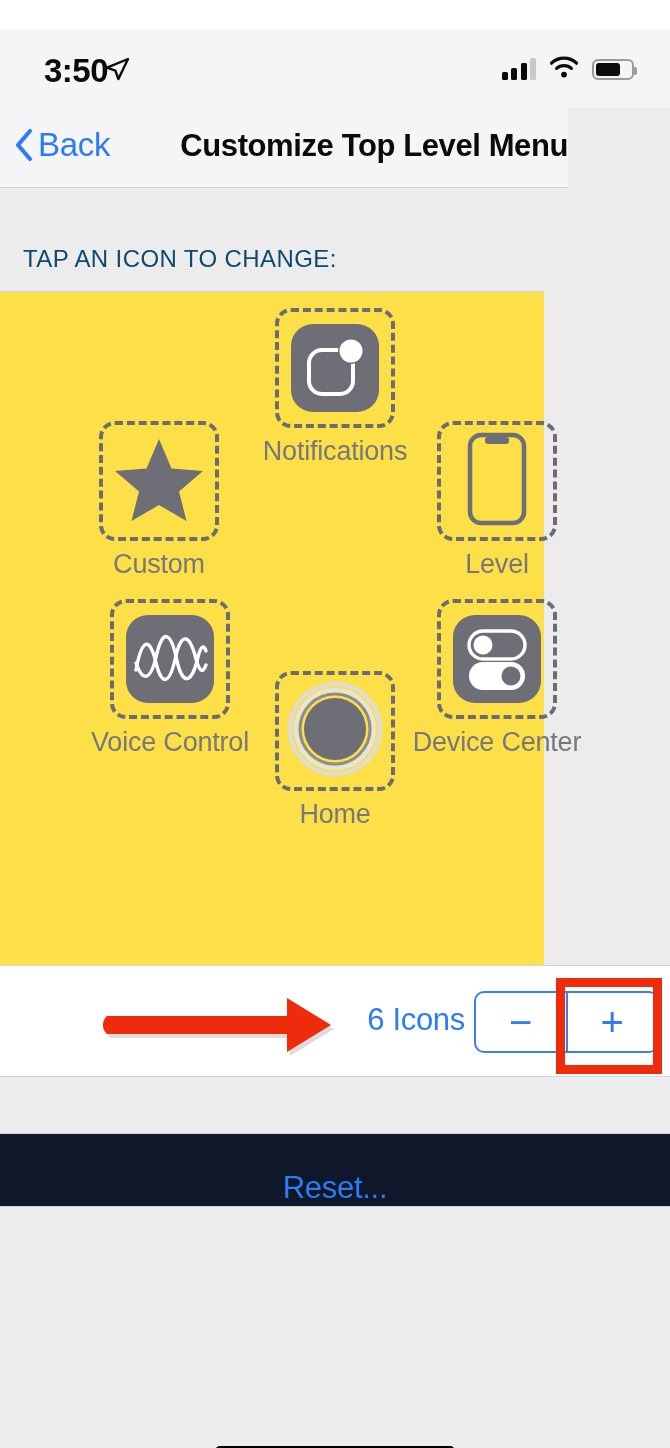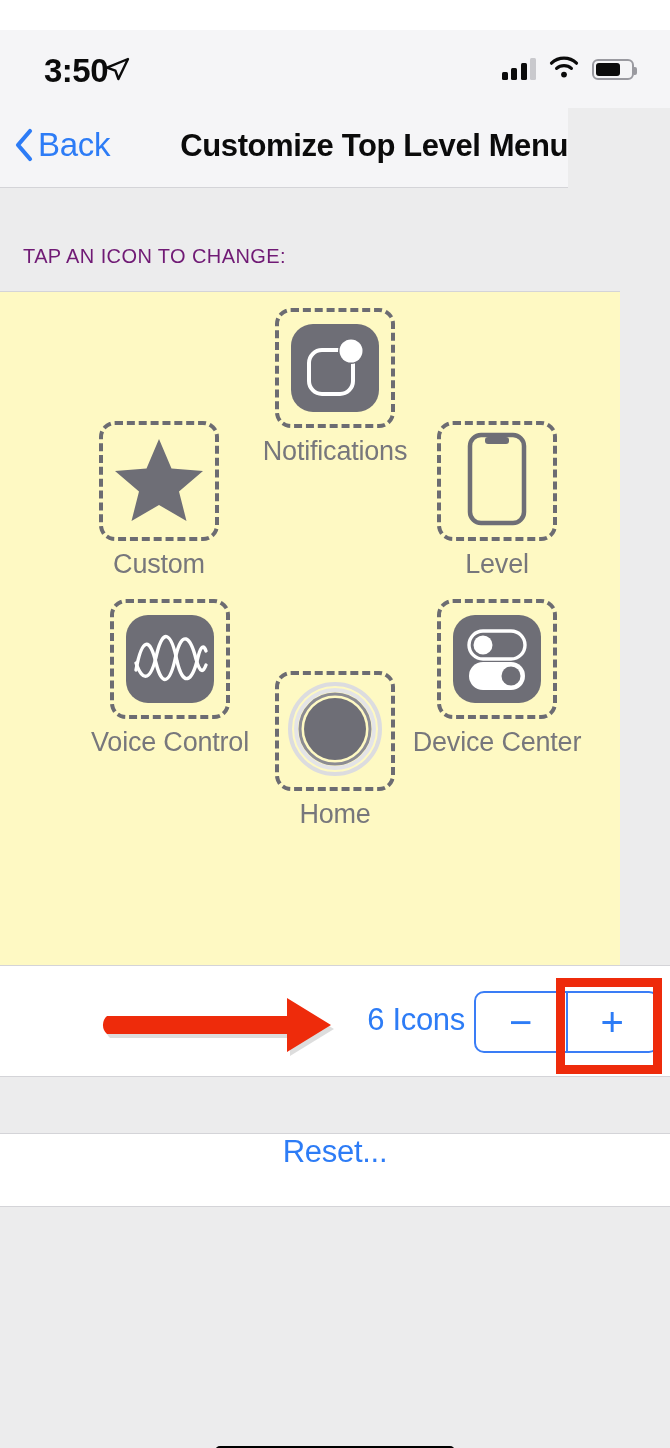--- a/index.html
+++ b/index.html
@@ -136,32 +136,32 @@
     color: #0b0b0b;
     letter-spacing: -0.4px;
     padding-left: 22px;
   }
 
   
   .section-header {
     position: absolute;
     top: 215px;
     left: 23px;
-    font-size: 20px;
-    color: #701a75;
+    font-size: 24px;
+    color: #0c4a6e;
     letter-spacing: 0.4px;
   }
 
   
   .grid-area {
     position: absolute;
     top: 261px; left: 0;
-    width: 620px;
+    width: 544px;
     height: 674px;
-    background: #fef9c3;
+    background: #fde047;
     border-top: 1px solid #d4d4d8;
     box-sizing: border-box;
   }
   .icon-cell {
     position: absolute;
     width: 170px;
     text-align: center;
   }
   .icon-box {
     width: 120px;
@@ -235,26 +235,26 @@
     line-height: 1;
   }
   .stepper .seg.plus { border-left: 2px solid #3a7df6; }
 
   
   .reset-row {
     position: absolute;
     top: 1103px; left: 0;
     width: 670px;
     height: 74px;
-    background: #ffffff;
+    background: #0f172a;
     border-top: 1px solid #d4d4d8;
     border-bottom: 1px solid #d4d4d8;
     box-sizing: border-box;
     display: flex;
-    align-items: flex-start;
+    align-items: flex-end;
     justify-content: center;
     cursor: pointer;
   }
   .reset-label {
     font-size: 31px;
     color: #2d7cf6;
     letter-spacing: -0.3px;
   }
 
   

